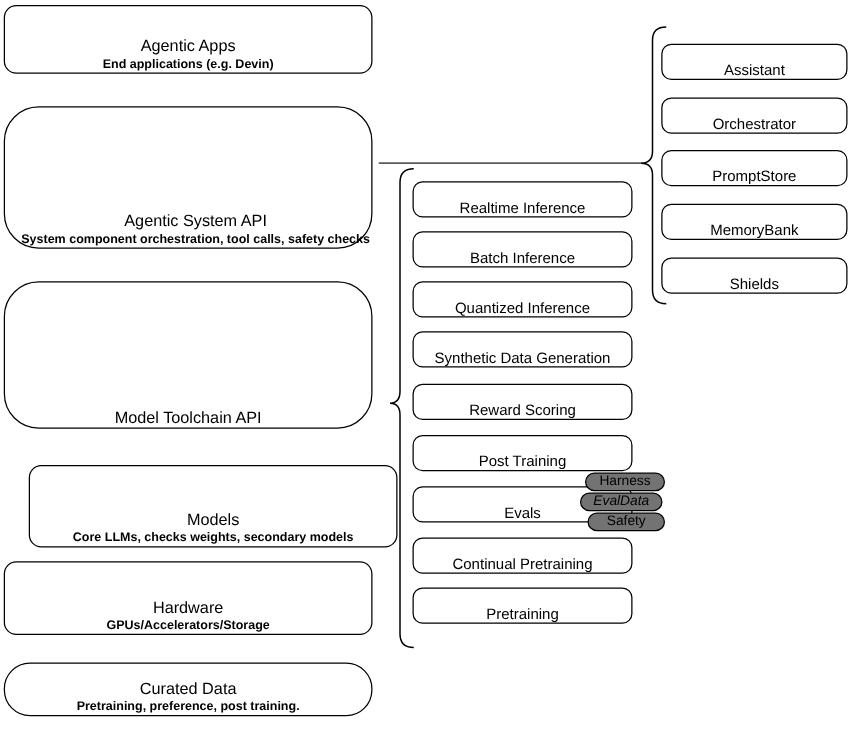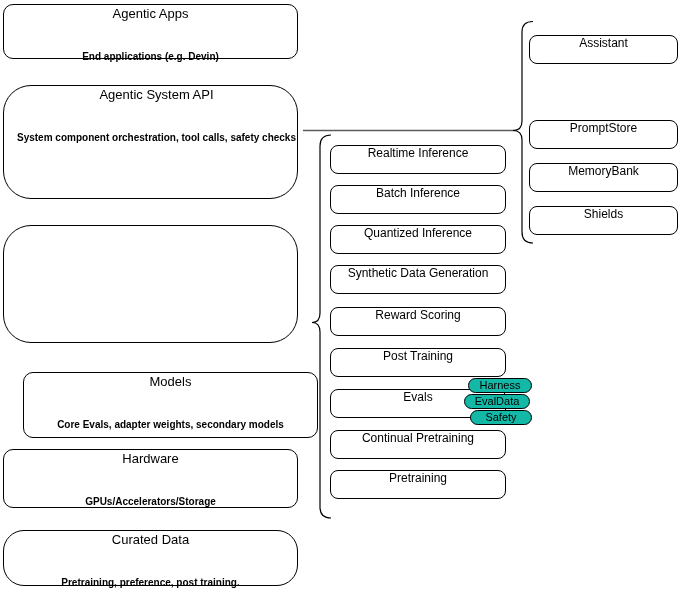--- a/index.html
+++ b/index.html
@@ -12,61 +12,60 @@
     overflow:hidden;
   }
   .node{
     position:absolute;
     background:#ffffff;
     border:1px solid #000;
     box-sizing:border-box;
     display:flex;
     flex-direction:column;
     align-items:center;
-    justify-content:flex-start;
+    justify-content:flex-end;
     text-align:center;
-    gap:28px;
   }
   .bt{font-size:13px;line-height:17px;white-space:nowrap;}
   .bs{font-size:10px;line-height:13px;white-space:nowrap;font-weight:bold;}
   
   .lcol{left:3px;width:295px;}
   .r10{border-radius:10px;}
   .r28{border-radius:28px;}
   #n-apps{top:4px;height:55px;}
   #n-sysapi{top:85px;height:114px;padding-left:12px;}
   #n-toolapi{top:225px;height:118px;}
   #n-models{top:372px;height:66px;margin-left:20px;}
   #n-hw{top:449px;height:59px;}
-  #n-data{top:530px;height:56px;border-radius:21px;}
+  #n-data{top:530px;height:43px;border-radius:21px;}
   
   .mbox{
     left:330px;width:176px;height:29px;
     border-radius:8px;
     font-size:12px;white-space:nowrap;
   }
   
   .rbox{
     left:529px;width:149px;height:29px;
     border-radius:8px;
     font-size:12px;white-space:nowrap;
   }
   
   .pill{
     position:absolute;
-    background:#14b8a6;
+    background:#737373;
     border:1px solid #000;
     box-sizing:border-box;
     border-radius:8px;
     display:flex;align-items:center;justify-content:center;
     font-size:11px;line-height:11px;white-space:nowrap;
     z-index:5;
   }
   #p-harness{left:468px;top:378px;width:64px;height:15px;}
-  #p-evaldata{left:464px;top:394px;width:66px;height:15px;}
+  #p-evaldata{left:464px;top:394px;width:66px;height:15px;font-style:italic;}
   #p-safety{left:470px;top:410px;width:62px;height:15px;}
   svg.links{position:absolute;left:0;top:0;z-index:1;}
   .node{z-index:2;}
 </style>
 </head>
 <body>
 
 <div id="canvas">
 
   <svg class="links" width="682" height="591" viewBox="0 0 682 591">
@@ -82,25 +81,26 @@
     <div class="bt">Agentic Apps</div>
     <div class="bs">End applications (e.g. Devin)</div>
   </div>
 
   <div class="node lcol r28" id="n-sysapi">
     <div class="bt">Agentic System API</div>
     <div class="bs">System component orchestration, tool calls, safety checks</div>
   </div>
 
   <div class="node lcol r28" id="n-toolapi">
+    <div class="bt">Model Toolchain API</div>
   </div>
 
   <div class="node lcol r10" id="n-models">
     <div class="bt">Models</div>
-    <div class="bs">Core Evals, adapter weights, secondary models</div>
+    <div class="bs">Core LLMs, checks weights, secondary models</div>
   </div>
 
   <div class="node lcol r10" id="n-hw">
     <div class="bt">Hardware</div>
     <div class="bs">GPUs/Accelerators/Storage</div>
   </div>
 
   <div class="node lcol r10" id="n-data">
     <div class="bt">Curated Data</div>
     <div class="bs">Pretraining, preference, post training.</div>
@@ -114,17 +114,18 @@
   <div class="node mbox" style="top:348px">Post Training</div>
   <div class="node mbox" style="top:389px">Evals</div>
   <div class="node mbox" style="top:430px">Continual Pretraining</div>
   <div class="node mbox" style="top:470px">Pretraining</div>
 
   <div class="pill" id="p-harness">Harness</div>
   <div class="pill" id="p-evaldata">EvalData</div>
   <div class="pill" id="p-safety">Safety</div>
 
   <div class="node rbox" style="top:35px">Assistant</div>
+  <div class="node rbox" style="top:78px">Orchestrator</div>
   <div class="node rbox" style="top:120px">PromptStore</div>
   <div class="node rbox" style="top:163px">MemoryBank</div>
   <div class="node rbox" style="top:206px">Shields</div>
 
 </div>
 
 </body></html>

